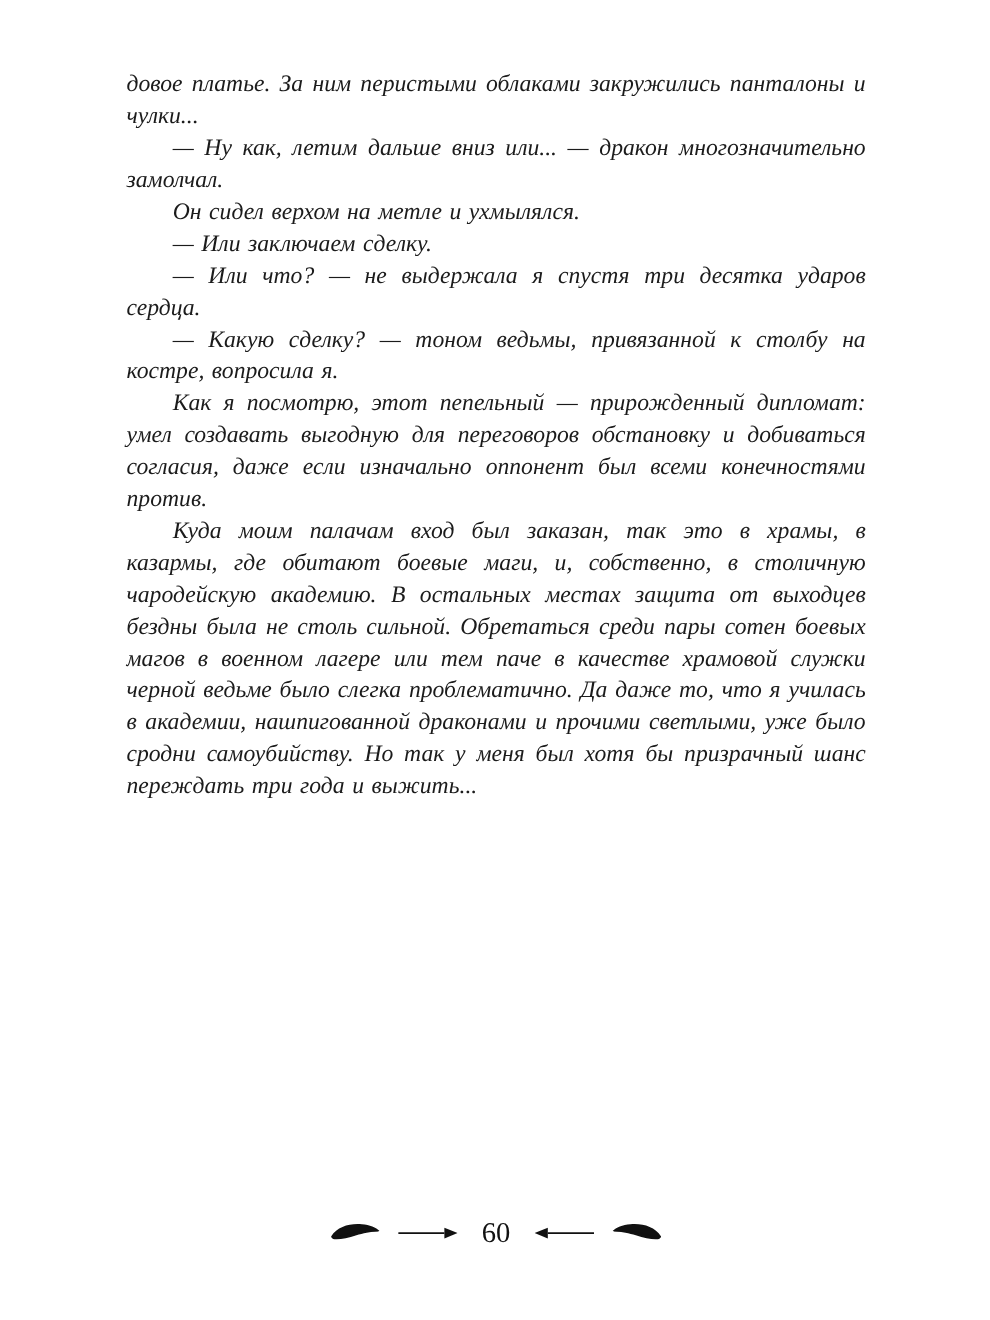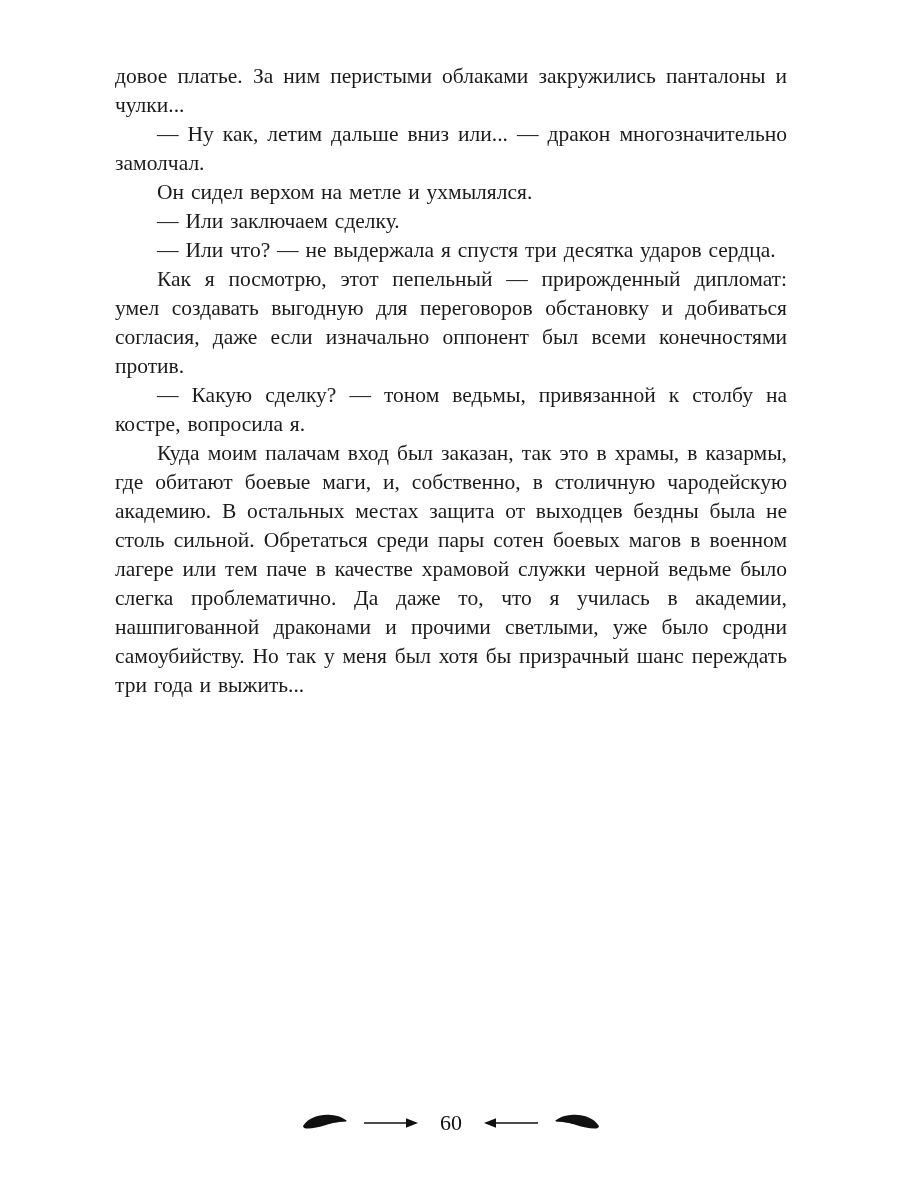--- a/index.html
+++ b/index.html
@@ -23,34 +23,35 @@
     flex: 0 0 auto;
   }
   .para {
     margin: 0;
     text-align: justify;
     text-indent: 42px;
     font-size: 21.5px;
     line-height: 29px;
     word-spacing: 1.5px;
     hyphens: auto;
+    font-style: italic;
   }
   .para.no-indent {
     text-indent: 0;
   }
   .page-footer {
     margin-top: auto;
     display: flex;
     align-items: center;
     justify-content: center;
     gap: 16px;
     color: #111111;
   }
   .page-number {
-    font-size: 22px;
+    font-size: 26px;
     line-height: 1;
     padding: 0 6px;
   }
   .orn {
     display: inline-flex;
     align-items: center;
     color: #111111;
   }
   .orn svg { display: block; }
 </style>
@@ -58,22 +59,22 @@
 <body>
 
 <div class="page">
 
   <main class="text-block">
       <p class="para no-indent">довое платье. За ним перистыми облаками закружились панталоны и чулки...</p>
       <p class="para">— Ну как, летим дальше вниз или... — дракон многозначительно замолчал.</p>
       <p class="para">Он сидел верхом на метле и ухмылялся.</p>
       <p class="para">— Или заключаем сделку.</p>
       <p class="para">— Или что? — не выдержала я спустя три десятка ударов сердца.</p>
+      <p class="para">— Какую сделку? — тоном ведьмы, привязанной к столбу на костре, вопросила я.</p>
       <p class="para">Как я посмотрю, этот пепельный — прирожденный дипломат: умел создавать выгодную для переговоров обстановку и добиваться согласия, даже если изначально оппонент был всеми конечностями против.</p>
-      <p class="para">— Какую сделку? — тоном ведьмы, привязанной к столбу на костре, вопросила я.</p>
       <p class="para">Куда моим палачам вход был заказан, так это в храмы, в казармы, где обитают боевые маги, и, собственно, в столичную чародейскую академию. В остальных местах защита от выходцев бездны была не столь сильной. Обретаться среди пары сотен боевых магов в военном лагере или тем паче в качестве храмовой служки черной ведьме было слегка проблематично. Да даже то, что я училась в академии, нашпигованной драконами и прочими светлыми, уже было сродни самоубийству. Но так у меня был хотя бы призрачный шанс переждать три года и выжить...</p>
     </main>
 
   <footer class="page-footer">
 
     <span class="orn">
       <svg width="46" height="20" viewBox="0 0 46 20" fill="currentColor" xmlns="http://www.w3.org/2000/svg">
         <path d="M1 13 C 7 4, 18 1, 29 2 C 36 2.6, 42 5, 45 8 C 36 9, 30 10, 24 12 C 16 14.5, 9 16, 4 15.5 C 2.4 15.3, 1.2 14.3, 1 13 Z"></path>
         <path d="M3 14 C 14 10, 28 6.5, 44 7.6 L 44 8.6 C 28 8.2, 14 11.5, 4 15 Z" opacity="0.9"></path>
       </svg>

